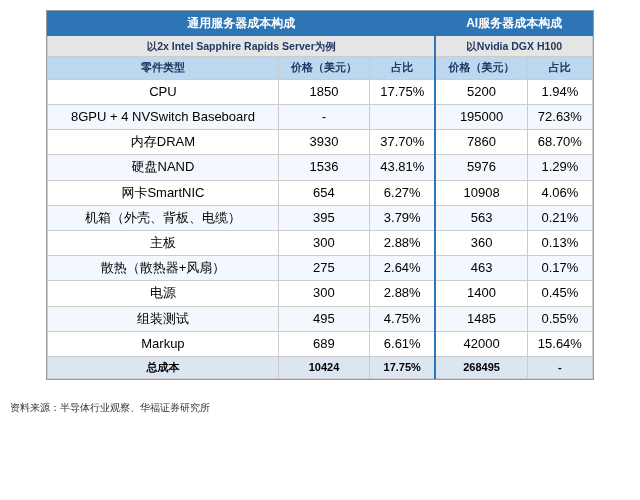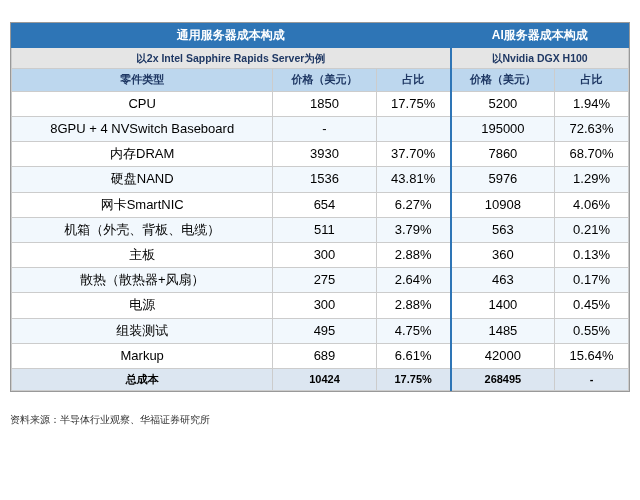--- a/index.html
+++ b/index.html
@@ -6,22 +6,22 @@
     body {
       font-family: "Microsoft YaHei", "SimHei", Arial, sans-serif;
       font-size: 11px;
       background: #fff;
       width: 640px;
       min-height: 500px;
       padding: 10px;
     }
     .table-wrapper {
       border: 1px solid #999;
-      width: 620px;
-      margin: 12px auto;
+      width: 548px;
+      margin: 0 auto;
     }
     table {
       width: 100%;
       border-collapse: collapse;
     }
     th, td {
       border: 1px solid #ccc;
       text-align: center;
       padding: 3px 5px;
       line-height: 1.4;
@@ -119,21 +119,21 @@
     </tr>
         <tr class="data-row">
       <td>网卡SmartNIC</td>
       <td>654</td>
       <td>6.27%</td>
       <td class="divider-col">10908</td>
       <td>4.06%</td>
     </tr>
         <tr class="data-row">
       <td>机箱（外壳、背板、电缆）</td>
-      <td>511</td>
+      <td>395</td>
       <td>3.79%</td>
       <td class="divider-col">563</td>
       <td>0.21%</td>
     </tr>
         <tr class="data-row">
       <td>主板</td>
       <td>300</td>
       <td>2.88%</td>
       <td class="divider-col">360</td>
       <td>0.13%</td>

